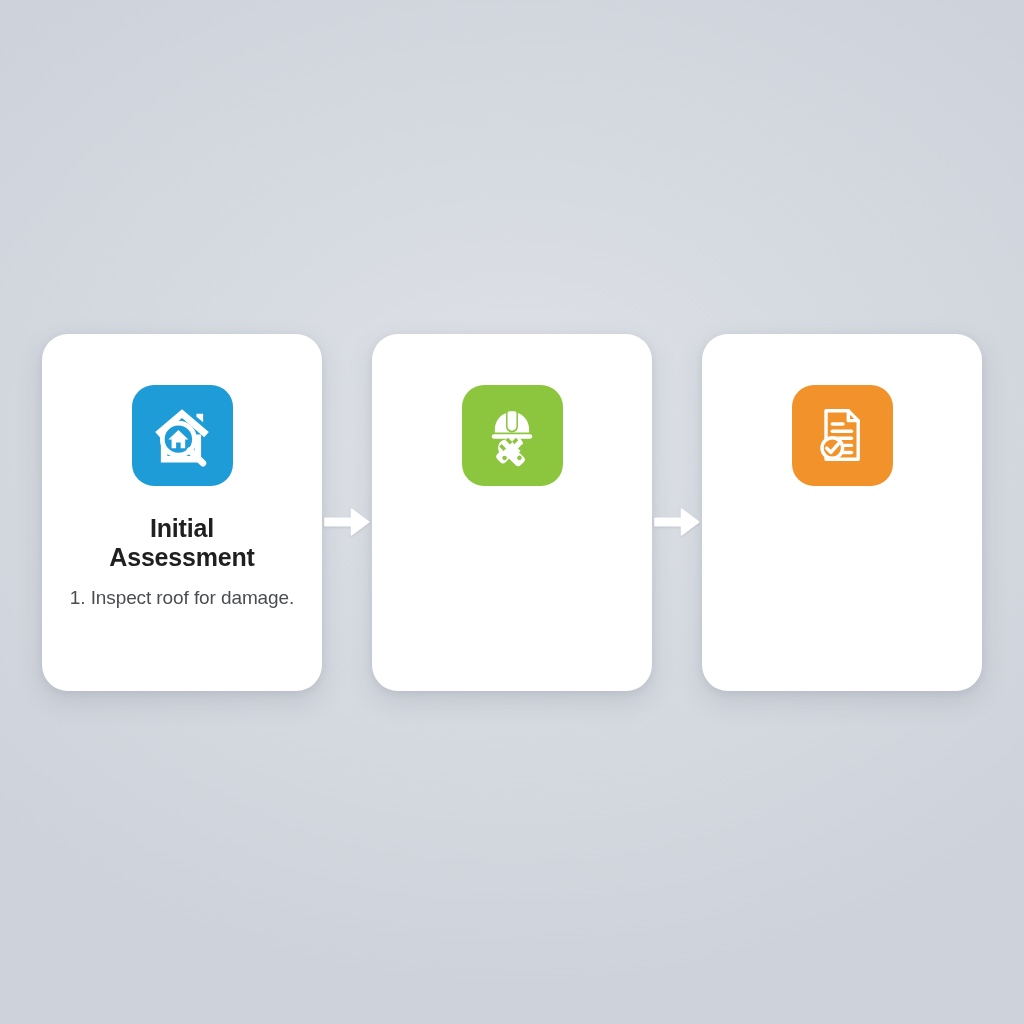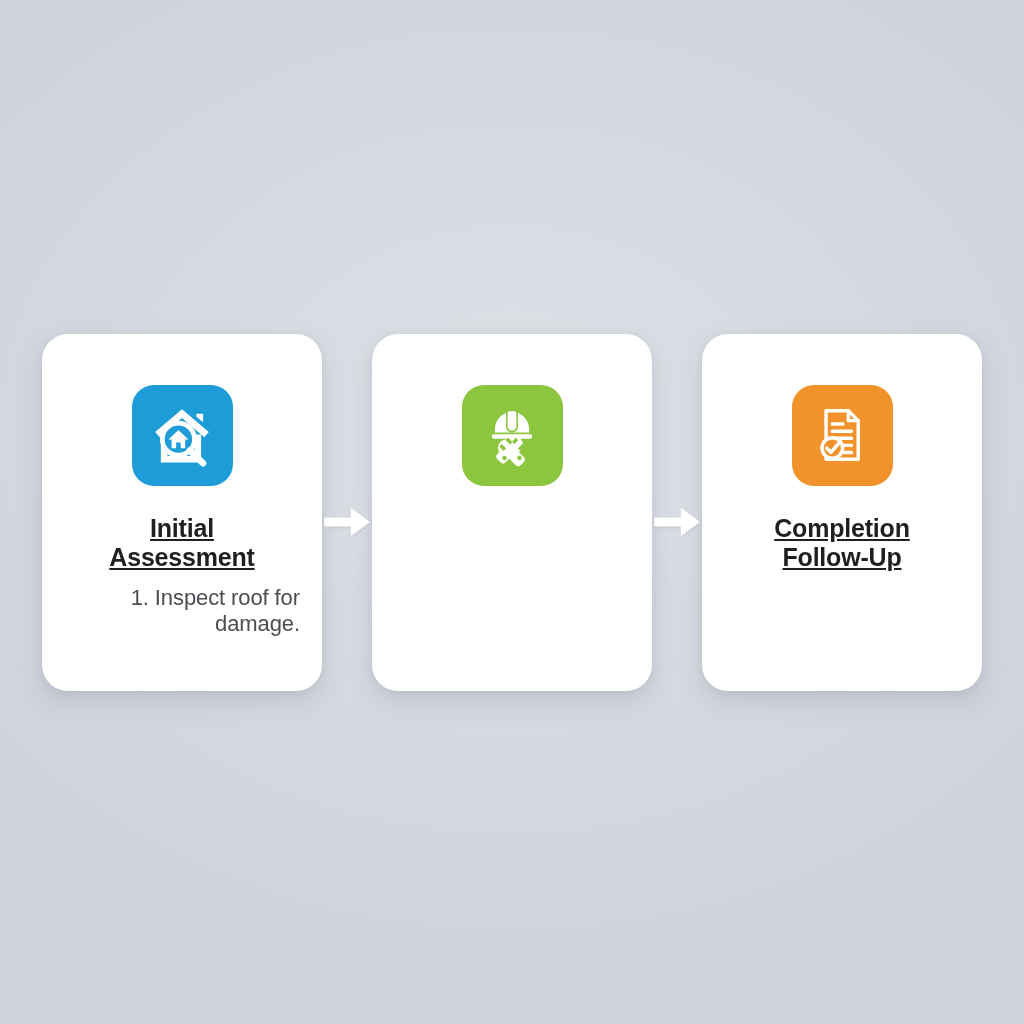--- a/index.html
+++ b/index.html
@@ -60,26 +60,25 @@
 
   .step-title {
     margin-top:28px;
     font-size:25px;
     line-height:29.5px;
     font-weight:bold;
     color:#1f1f20;
     text-align:center;
     letter-spacing:-0.2px;
     white-space:pre-line;
-    text-decoration:underline;
   }
 
   .step-desc {
     margin-top:12px;
-    font-size:22px;
+    font-size:19px;
     line-height:26px;
     color:#4a4d52;
     text-align:right;
     letter-spacing:-0.1px;
   }
 
   
   .flow-arrow {
     width:50px;
     height:56px;
@@ -176,18 +175,16 @@
             <path d="M22.6 35.2 h18.6"></path>
             <path d="M27.8 42.1 h13.4"></path>
             <path d="M32.6 49.0 h8.6"></path>
           </g>
 
           <circle cx="22.6" cy="44.6" r="11.4" fill="#f2922b"></circle>
           <circle cx="22.6" cy="44.6" r="10.0" fill="none" stroke="#ffffff" stroke-width="3.3"></circle>
           <path d="M17.2 44.8 L21.2 48.8 L28.4 40.6" fill="none" stroke="#ffffff" stroke-width="3.5" stroke-linecap="round" stroke-linejoin="round"></path>
         </svg>
       </div>
-      <div class="step-title">Completion
-Follow-Up</div>
     </div>
 
   </div>
 </div>
 
 </body></html>

